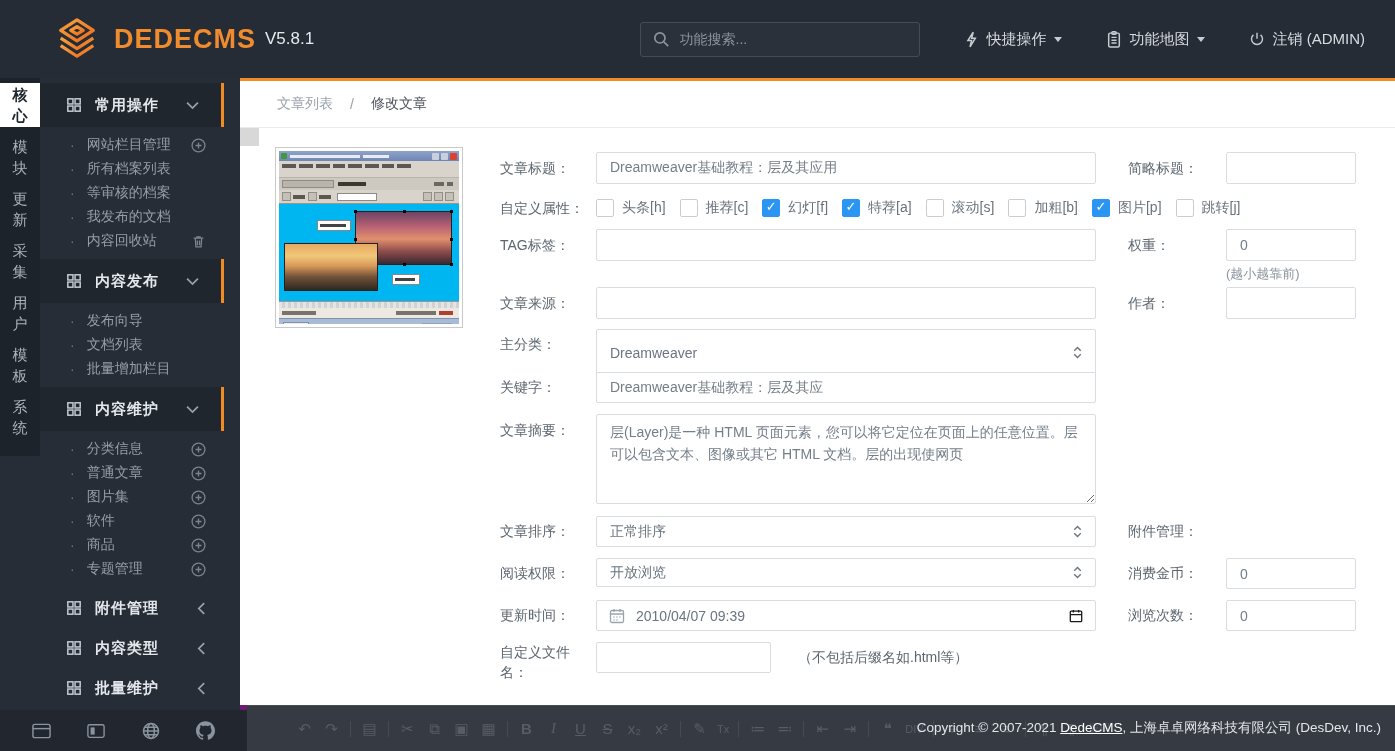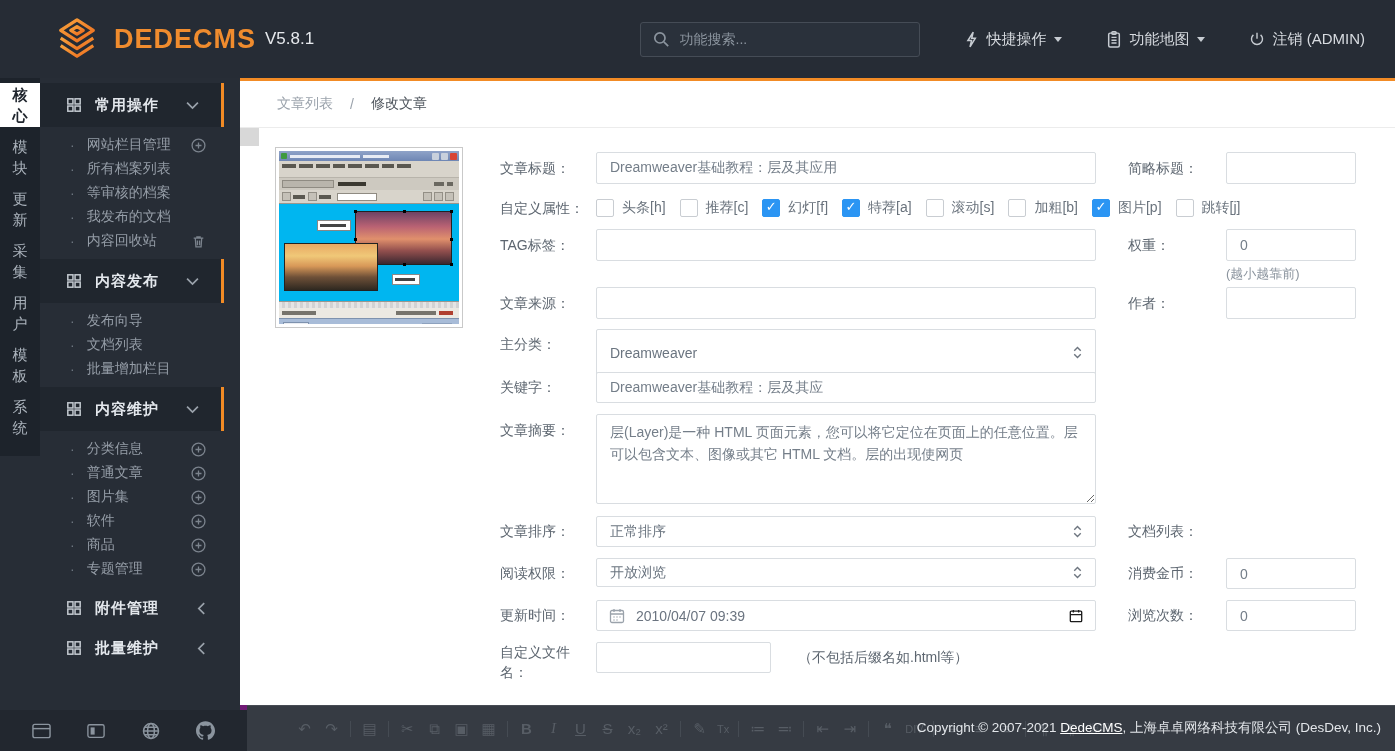--- a/index.html
+++ b/index.html
@@ -332,20 +332,32 @@
     </div>
 
     <div class="sec collapsed">
       <svg class="gicon" width="14" height="14" viewBox="0 0 12 12">
           <rect x="0.7" y="0.7" width="4.4" height="4.4"></rect>
           <rect x="6.9" y="0.7" width="4.4" height="4.4"></rect>
           <rect x="0.7" y="6.9" width="4.4" height="4.4"></rect>
           <rect x="6.9" y="6.9" width="4.4" height="4.4"></rect>
         </svg>
       <span class="sec-label">附件管理</span>
+      <svg class="chev" width="9" height="13" viewBox="0 0 8 12">
+          <path d="M6.5 1 1.5 6 6.5 11"></path>
+        </svg>
+    </div>
+    <div class="sec collapsed">
+      <svg class="gicon" width="14" height="14" viewBox="0 0 12 12">
+          <rect x="0.7" y="0.7" width="4.4" height="4.4"></rect>
+          <rect x="6.9" y="0.7" width="4.4" height="4.4"></rect>
+          <rect x="0.7" y="6.9" width="4.4" height="4.4"></rect>
+          <rect x="6.9" y="6.9" width="4.4" height="4.4"></rect>
+        </svg>
+      <span class="sec-label">内容类型</span>
       <svg class="chev" width="9" height="13" viewBox="0 0 8 12">
           <path d="M6.5 1 1.5 6 6.5 11"></path>
         </svg>
     </div>
     <div class="sec collapsed">
       <svg class="gicon" width="14" height="14" viewBox="0 0 12 12">
           <rect x="0.7" y="0.7" width="4.4" height="4.4"></rect>
           <rect x="6.9" y="0.7" width="4.4" height="4.4"></rect>
           <rect x="0.7" y="6.9" width="4.4" height="4.4"></rect>
           <rect x="6.9" y="6.9" width="4.4" height="4.4"></rect>
@@ -497,21 +509,21 @@
       <textarea class="inp ta" style="left: 356px; top: 286px; width: 500px; height: 90px;">层(Layer)是一种 HTML 页面元素，您可以将它定位在页面上的任意位置。层可以包含文本、图像或其它 HTML 文档。层的出现使网页</textarea>
 
       <div class="lb" style="top:388px;line-height:31px">文章排序：</div>
       <div class="sel" style="left:356px;top:388px;width:500px;height:31px">
         <span>正常排序</span>
         <svg class="updn" width="9" height="13" viewBox="0 0 8 12">
             <path d="M1 4.3 4 1.3 7 4.3"></path>
             <path d="M1 7.7 4 10.7 7 7.7"></path>
           </svg>
       </div>
-      <div class="lbr" style="top:388px">文档列表：</div>
+      <div class="lbr" style="top:388px">附件管理：</div>
       <div class="swatch" style="background:#d8d8d8"></div>
 
       <div class="lb" style="top:430px;line-height:31px">阅读权限：</div>
       <div class="sel" style="left:356px;top:430px;width:500px;height:29px">
         <span>开放浏览</span>
         <svg class="updn" width="9" height="13" viewBox="0 0 8 12">
             <path d="M1 4.3 4 1.3 7 4.3"></path>
             <path d="M1 7.7 4 10.7 7 7.7"></path>
           </svg>
       </div>

